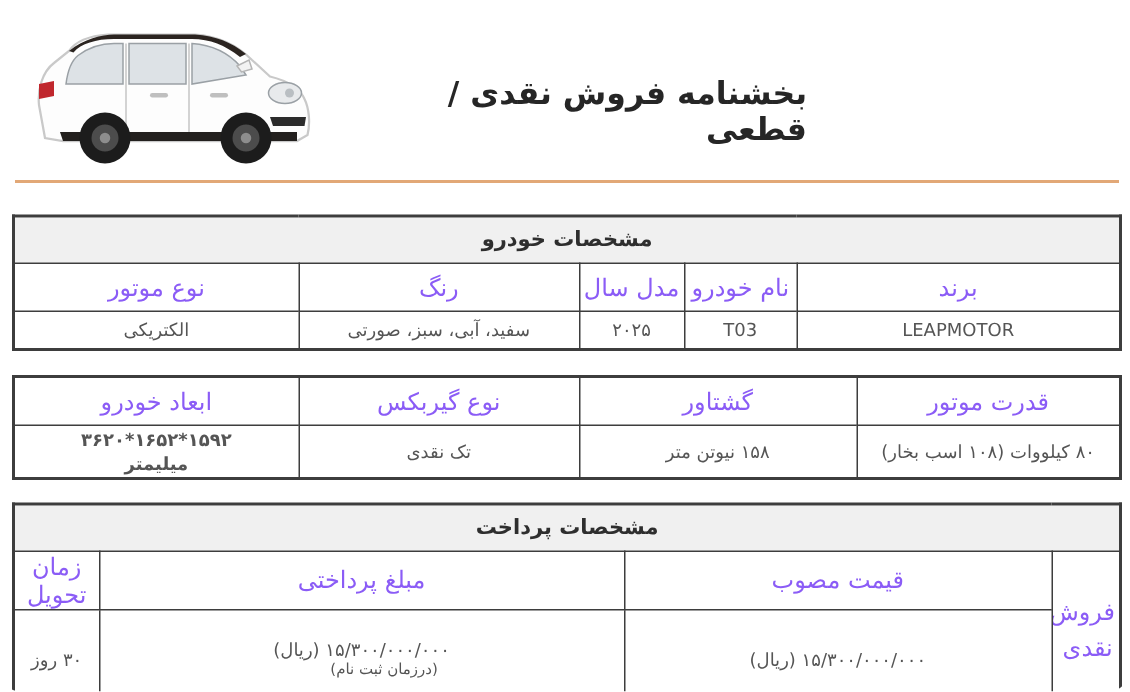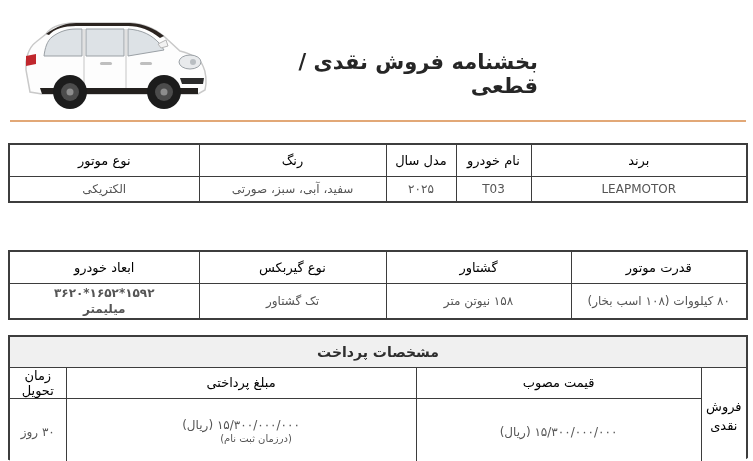--- a/index.html
+++ b/index.html
@@ -56,22 +56,22 @@
     overflow: hidden;
   }
   .section-row td {
     background: #f0f0f0;
     font-size: 14px;
     font-weight: 700;
     color: #2e2e2e;
     height: 31px;
   }
   .colhead td {
-    font-size: 13px;
-    color: #000000;
+    font-size: 16px;
+    color: #8b5cf6;
     height: 32px;
   }
   .vals td {
     font-size: 12px;
     color: #555555;
     height: 26px;
   }
   #table-vehicle { top: 143px; }
   #table-specs   { top: 250px; }
   #table-payment { top: 335px; }
@@ -143,20 +143,23 @@
 
   <table class="spec" id="table-vehicle">
     <colgroup>
       <col style="width:216px">
         <col style="width:75px">
         <col style="width:70px">
         <col style="width:187px">
         <col style="width:190px">
     </colgroup>
     <tbody>
+        <tr class="section-row">
+      <td colspan="5">مشخصات خودرو</td>
+    </tr>
     <tr class="colhead">
       <td>برند</td>
       <td>نام خودرو</td>
       <td>مدل سال</td>
       <td>رنگ</td>
       <td>نوع موتور</td>
     </tr>
     <tr class="vals">
       <td>LEAPMOTOR</td>
       <td>T03</td>
@@ -177,21 +180,21 @@
     <tbody>
         <tr class="colhead">
       <td>قدرت موتور</td>
       <td>گشتاور</td>
       <td>نوع گیربکس</td>
       <td>ابعاد خودرو</td>
     </tr>
     <tr class="vals">
       <td>۸۰ کیلووات (۱۰۸ اسب بخار)</td>
       <td>۱۵۸ نیوتن متر</td>
-      <td>تک گشتاور</td>
+      <td>تک نقدی</td>
       <td>
         <span class="dim-line" dir="ltr">۳۶۲۰*۱۶۵۲*۱۵۹۲</span>
         <span class="dim-line">میلیمتر</span>
       </td>
     </tr>
   </tbody>
     </table>
 
   <table class="spec" id="table-payment">
     <colgroup>

